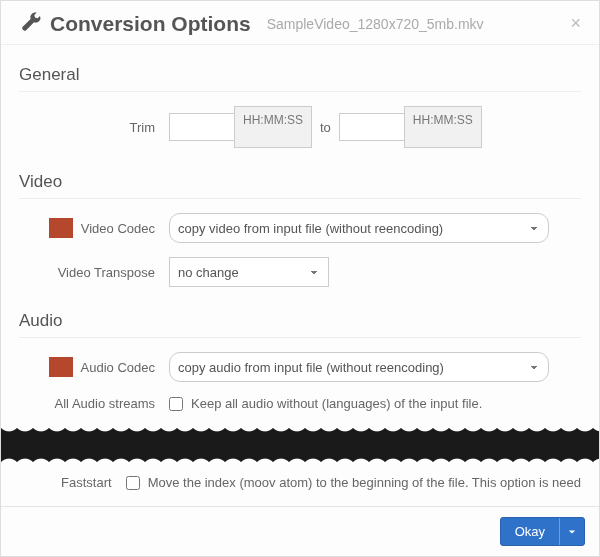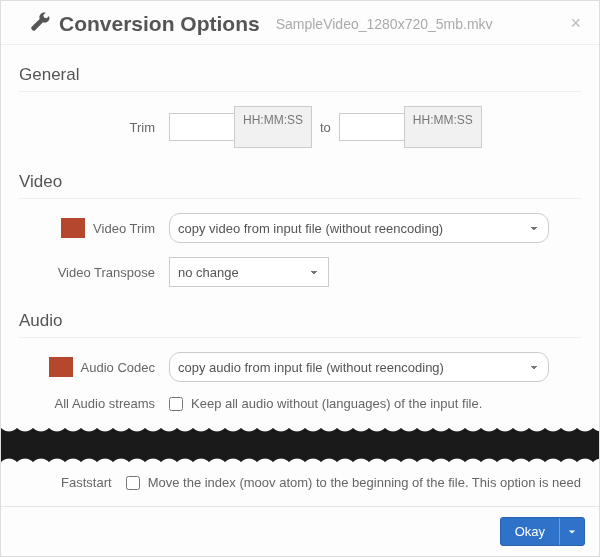--- a/index.html
+++ b/index.html
@@ -17,21 +17,21 @@
     border: 1px solid #ddd;
     width: 600px;
     height: 557px;
     display: flex;
     flex-direction: column;
     background: #fdfdfd;
   }
   .header {
     display: flex;
     align-items: center;
-    padding: 10px 14px 8px 28px;
+    padding: 10px 14px 8px 19px;
     border-bottom: 1px solid #eee;
   }
   .header .title {
     font-size: 21px;
     font-weight: bold;
     color: #555;
     margin-left: 8px;
   }
   .header .subtitle {
     font-size: 14px;
@@ -207,21 +207,21 @@
         <span class="addon">HH:MM:SS</span>
         <span class="between">to</span>
         <input class="time-input" style="">
         <span class="addon">HH:MM:SS</span>
       </div>
 
       <div class="section-title">Video</div>
       <div class="row">
         <div class="row-label">
           <span class="marker"></span>
-          <span>Video Trim</span>
+          <span>Video Codec</span>
         </div>
         <select class="select-wide">
           <option>copy video from input file (without reencoding)</option>
         </select>
       </div>
       <div class="row">
         <div class="row-label">Video Transpose</div>
         <select class="select-narrow">
           <option>no change</option>
         </select>

